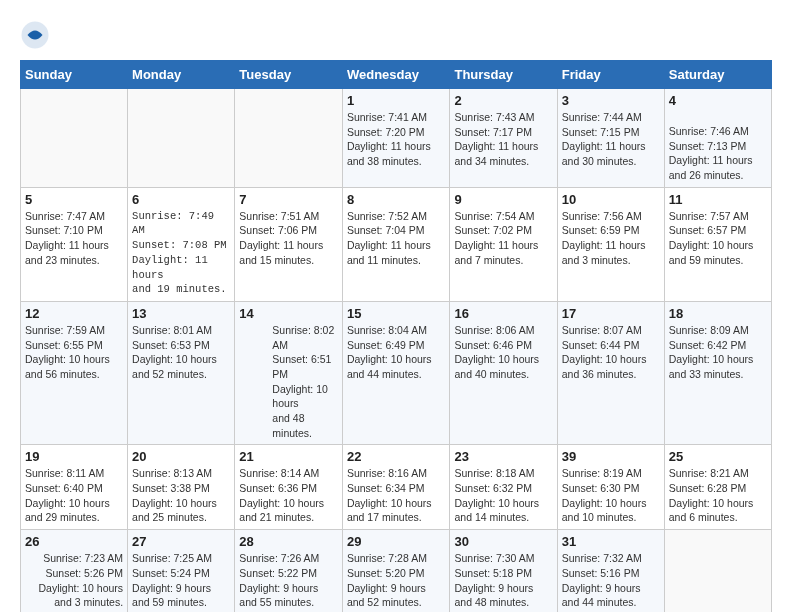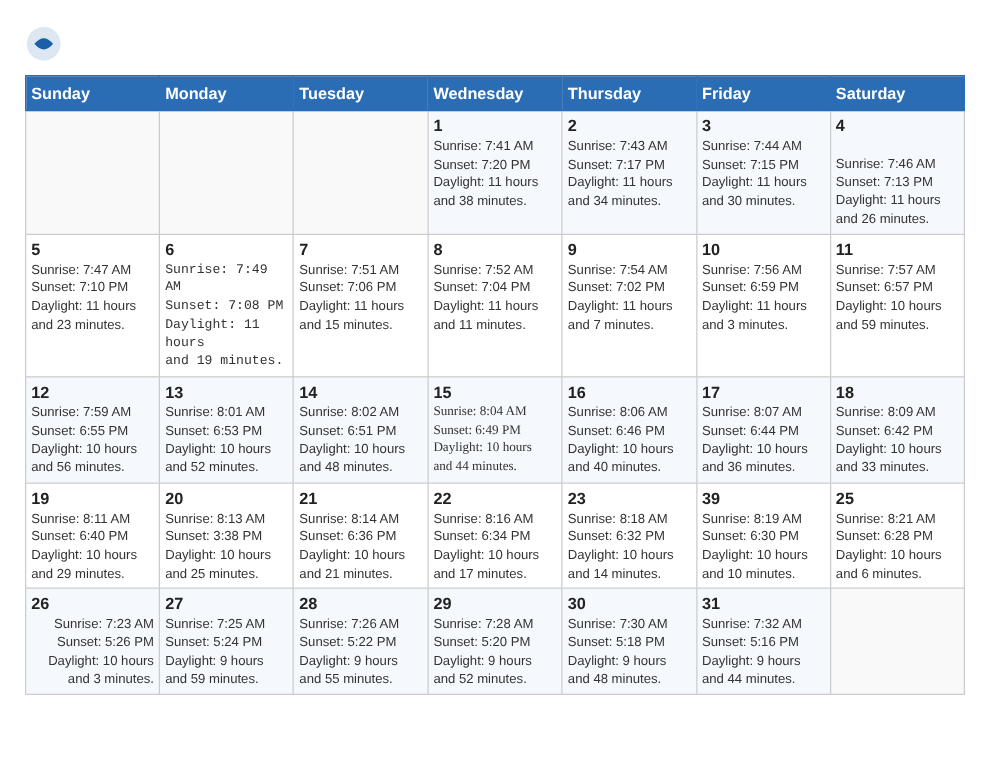--- a/index.html
+++ b/index.html
@@ -219,28 +219,28 @@
         </td>
         <td>
           <div class="day-number">13</div>
           <div class="day-info" style="white-space: pre-line;">Sunrise: 8:01 AM
 Sunset: 6:53 PM
 Daylight: 10 hours
 and 52 minutes.</div>
         </td>
         <td>
           <div class="day-number">14</div>
-          <div class="day-info" style="white-space: pre-line;">Sunrise: 8:02 AM
+          <div class="day-info" style="white-space: pre-line; margin-left: 33px;">Sunrise: 8:02 AM
 Sunset: 6:51 PM
 Daylight: 10 hours
 and 48 minutes.</div>
         </td>
         <td>
           <div class="day-number">15</div>
-          <div class="day-info" style="white-space: pre-line; font-family: Liberation Serif, serif;">Sunrise: 8:04 AM
+          <div class="day-info" style="white-space: pre-line;">Sunrise: 8:04 AM
 Sunset: 6:49 PM
 Daylight: 10 hours
 and 44 minutes.</div>
         </td>
         <td>
           <div class="day-number">16</div>
           <div class="day-info" style="white-space: pre-line;">Sunrise: 8:06 AM
 Sunset: 6:46 PM
 Daylight: 10 hours
 and 40 minutes.</div>

